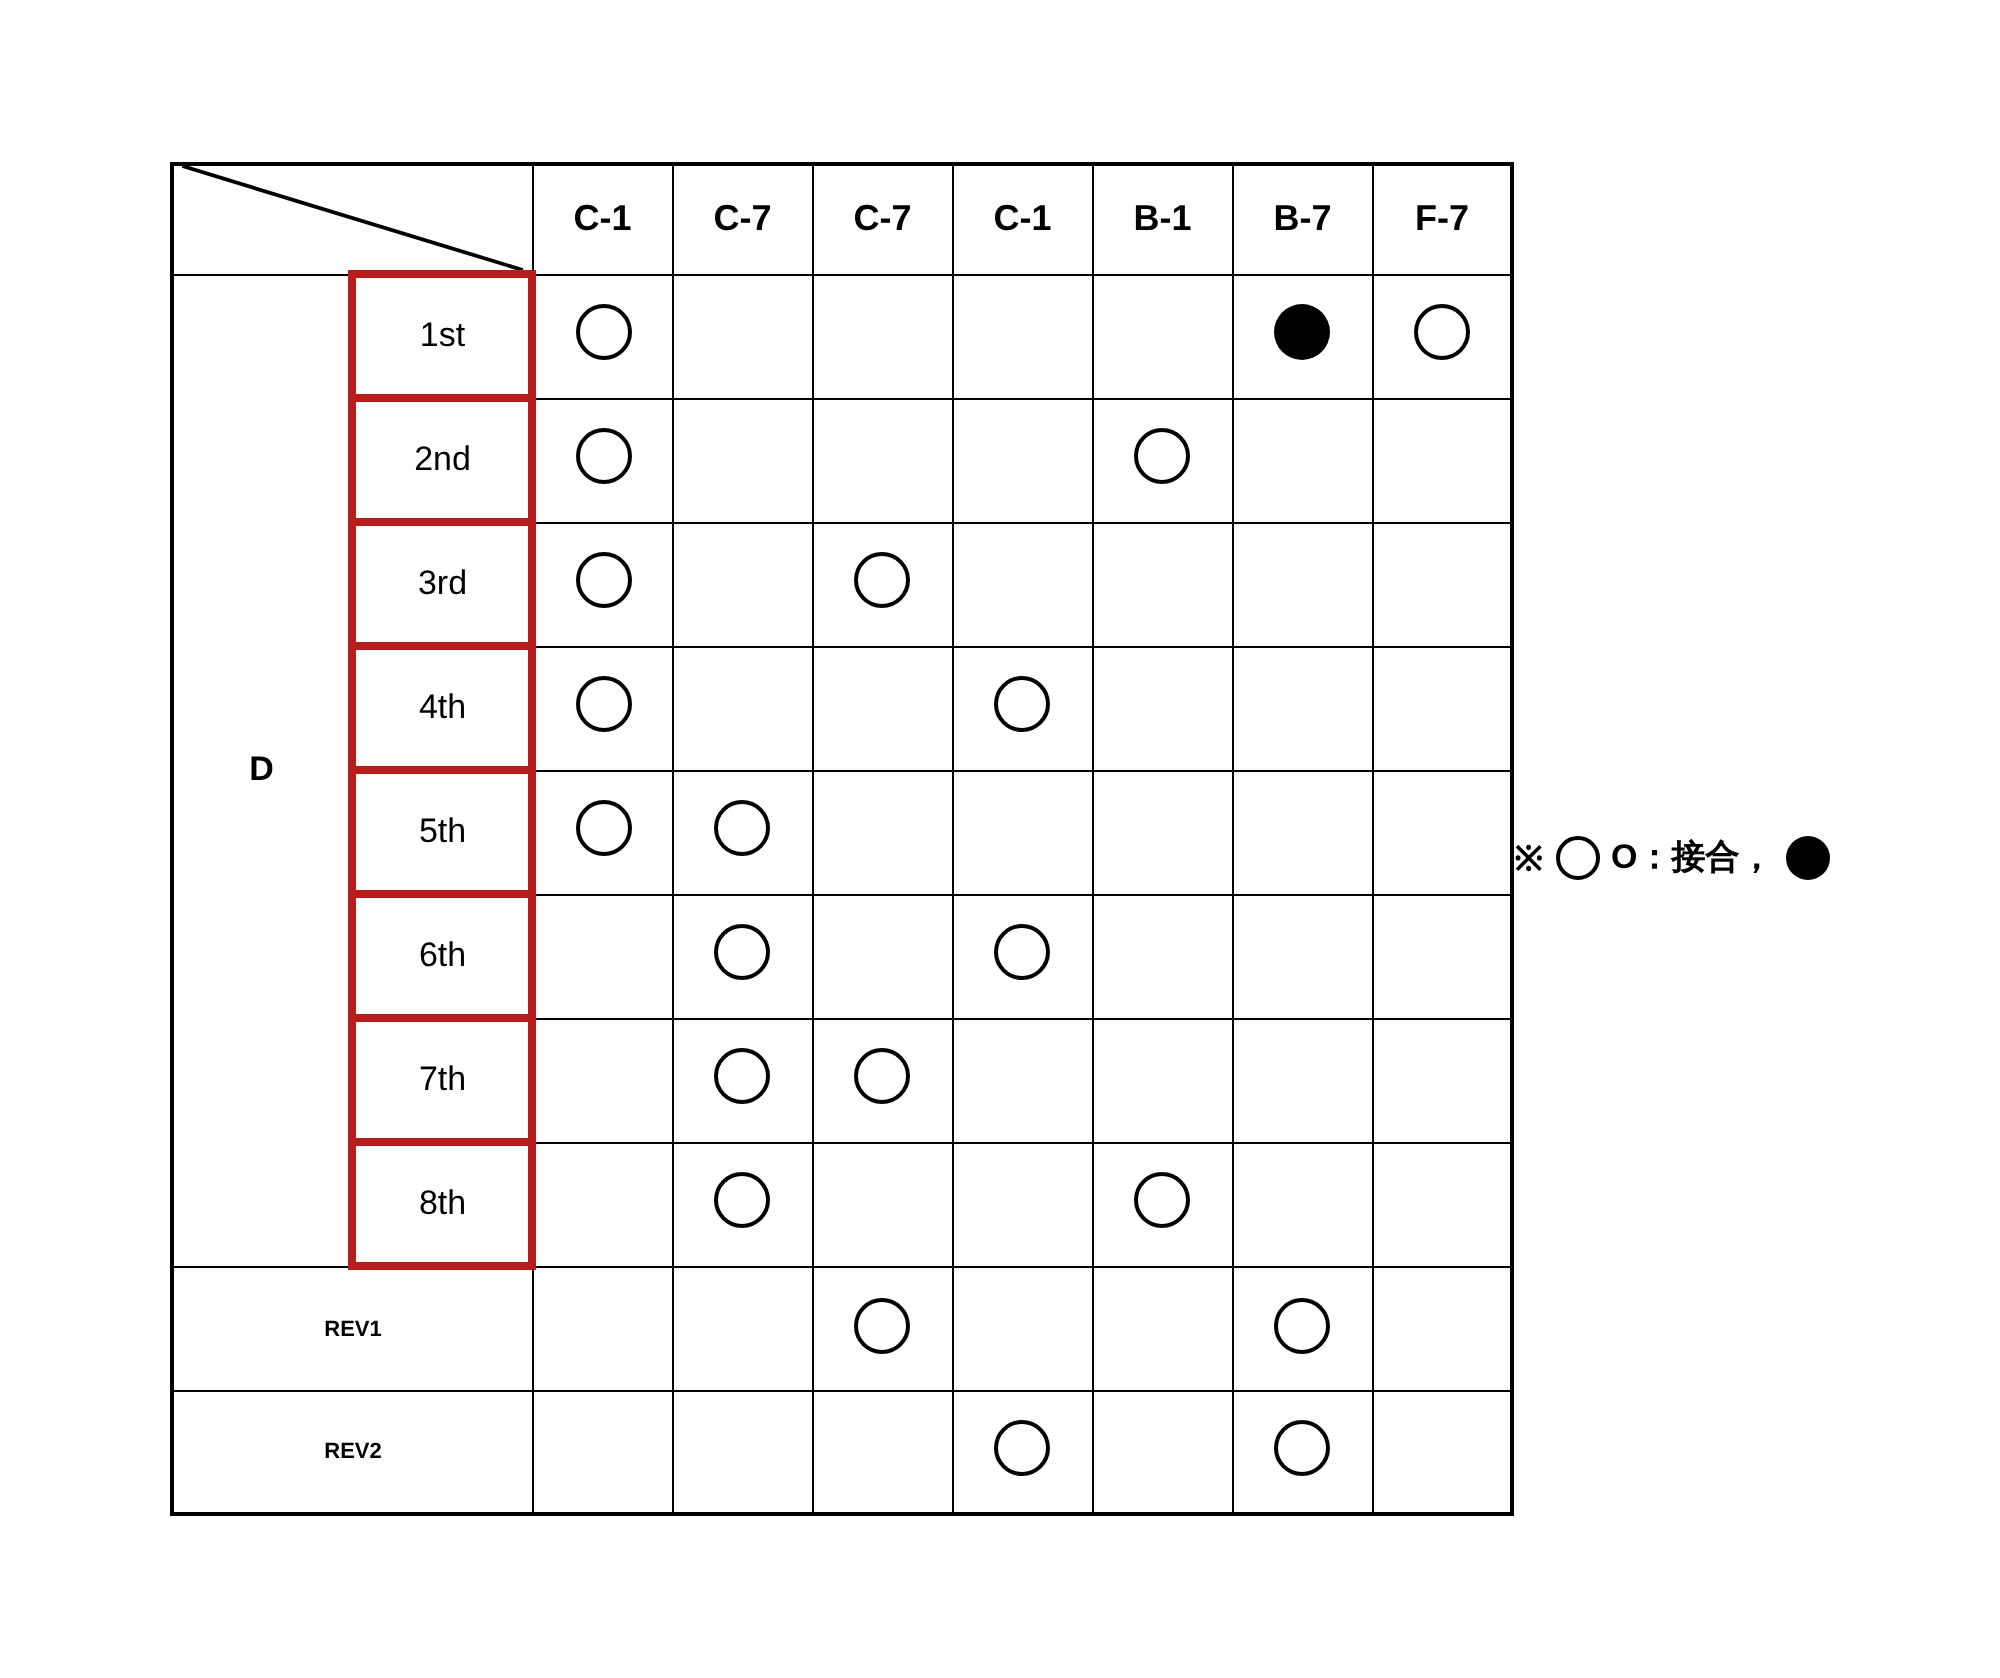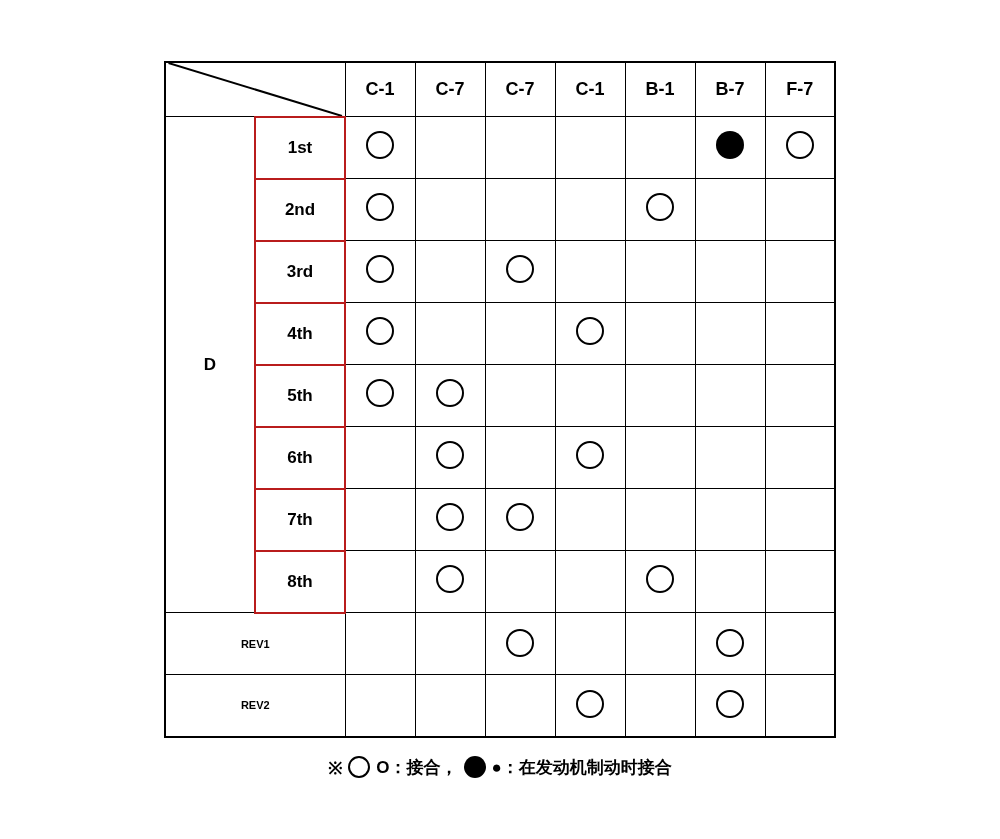--- a/index.html
+++ b/index.html
@@ -7,21 +7,21 @@
       background: #fff;
       display: flex;
       justify-content: center;
       align-items: center;
       min-height: 839px;
       width: 1000px;
       font-family: Arial, sans-serif;
     }
     .container {
       display: flex;
-      flex-direction: column;
+      flex-direction: row;
       align-items: center;
       padding: 40px 20px;
     }
     table {
       border-collapse: collapse;
       border: 2px solid #000;
     }
     td, th {
       border: 1px solid #000;
       text-align: center;
@@ -50,22 +50,22 @@
     }
     .row-label-D {
       width: 55px;
       font-size: 22px;
       font-weight: bold;
       border: 1px solid #000;
     }
     .row-label-sub {
       width: 80px;
       font-size: 17px;
-      font-weight: bold;
-      border: 2px solid #b91c1c;
+      font-weight: normal;
+      border: 4px solid #b91c1c;
     }
     .row-label-full {
       font-size: 18px;
       font-weight: bold;
     }
     .circle-open {
       display: inline-block;
       width: 28px;
       height: 28px;
       border: 2.5px solid #000;
@@ -235,15 +235,14 @@
           <td></td>
         </tr>
       </tbody>
   </table>
 
   <div class="note">
     <span>※</span>
     <span class="note-circle-open"></span>
     <span>O：接合，</span>
     <span class="note-circle-filled"></span>
-    <span>●：在发动机制动时接合</span>
   </div>
 </div>
 
 </body></html>

